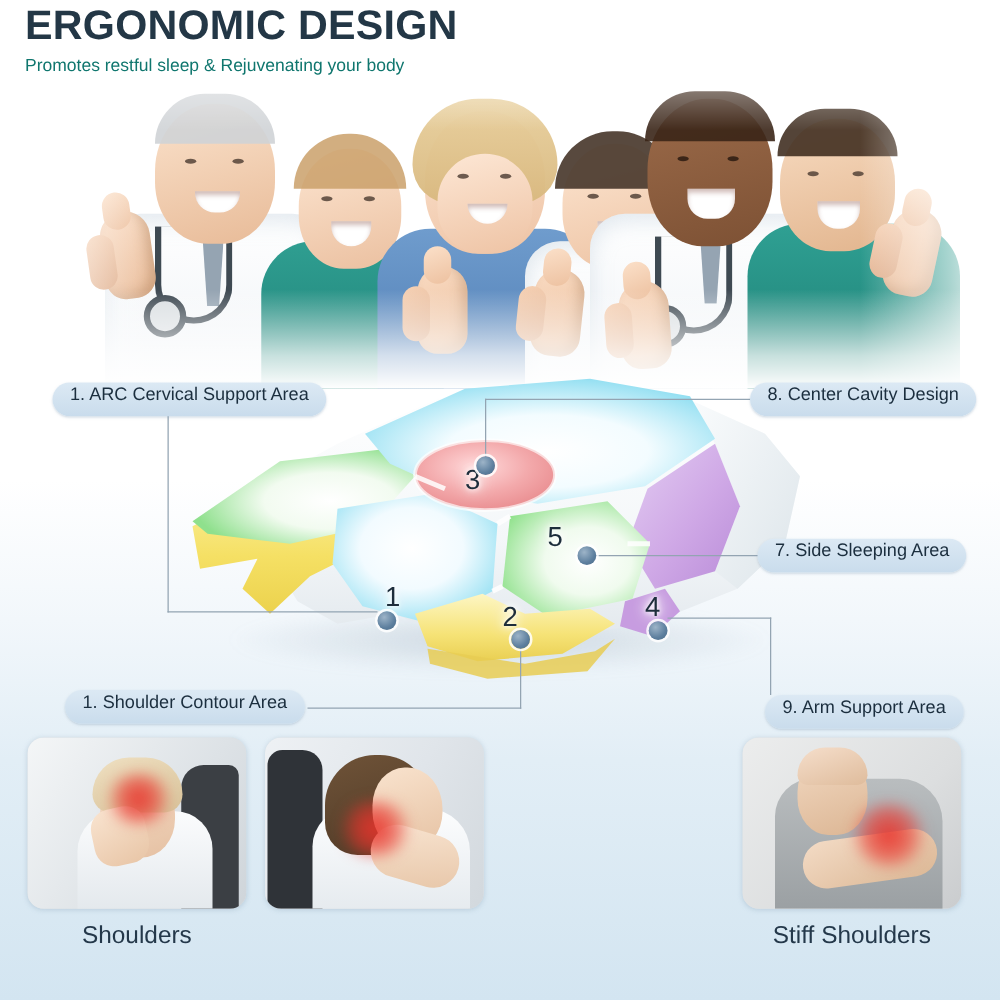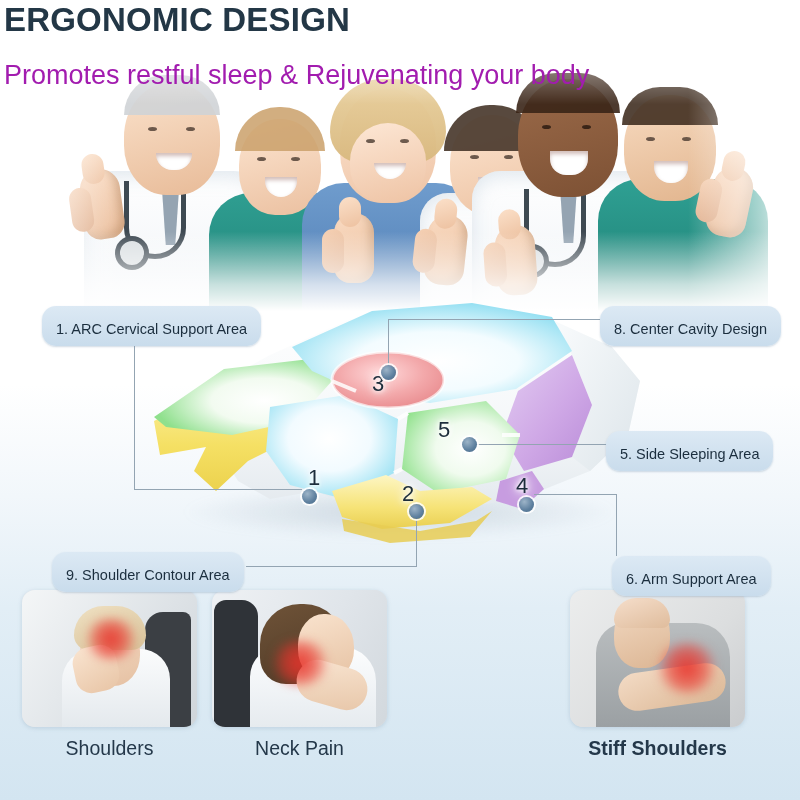--- a/index.html
+++ b/index.html
@@ -5,28 +5,28 @@
 <style>
   * { margin:0; padding:0; box-sizing:border-box; }
   html,body { width:800px; height:800px; }
   body {
     font-family:"Liberation Sans", sans-serif;
     background:linear-gradient(180deg,#ffffff 0%,#ffffff 48%,#f2f7fb 62%,#e2eef6 76%,#d3e5f1 100%);
     position:relative; overflow:hidden; color:#1d2f3f;
   }
 
   
-  .header { position:absolute; left:4px; top:2px; z-index:40; }
+  .header { position:absolute; left:20px; top:2px; z-index:40; }
   .title {
     font-size:33px; font-weight:700; letter-spacing:.2px;
     color:#233746; line-height:1.12; white-space:nowrap;
   }
   .subtitle {
-    font-size:27px; font-weight:400; color:#a21caf;
-    margin-top:21px; white-space:nowrap; line-height:1.15;
+    font-size:14px; font-weight:400; color:#0f766e;
+    margin-top:5px; white-space:nowrap; line-height:1.15;
   }
 
   
   .hero { position:absolute; left:0; top:46px; width:800px; height:265px; z-index:10; }
   .hero-fade {
     position:absolute; inset:0;
     background:
       linear-gradient(180deg,rgba(255,255,255,.97) 0%,rgba(255,255,255,.35) 9%,rgba(255,255,255,0) 22%,rgba(255,255,255,0) 70%,rgba(255,255,255,.75) 90%,#fff 100%),
       linear-gradient(90deg,#fff 0%,rgba(255,255,255,.55) 6%,rgba(255,255,255,0) 15%,rgba(255,255,255,0) 86%,rgba(255,255,255,.6) 95%,#fff 100%);
     z-index:9; pointer-events:none;
@@ -76,21 +76,21 @@
     background:radial-gradient(ellipse at 50% 50%,rgba(120,145,165,.30),rgba(120,145,165,0) 70%);
     filter:blur(5px);
   }
   svg.pillow { position:absolute; inset:0; width:100%; height:100%; overflow:visible; }
 
   
   .pill {
     position:absolute; z-index:32;
     background:linear-gradient(180deg,#dce9f4,#c9dcec);
     color:#1b2e3e; font-size:14.5px; line-height:1;
-    padding:16px 14px 9px; border-radius:14px; white-space:nowrap;
+    padding:3px 14px 9px; border-radius:14px; white-space:nowrap;
     box-shadow:0 1px 2px rgba(120,150,175,.35);
   }
   .connector { position:absolute; z-index:28; border-color:#93a4b2; border-style:solid; border-width:0; }
   .marker { position:absolute; z-index:33; }
   .dot {
     position:absolute; width:15px; height:15px; border-radius:50%;
     background:radial-gradient(circle at 36% 32%,#9db4c8,#5d7f9e 60%,#4a6b88);
     box-shadow:0 0 0 2px rgba(255,255,255,.85);
   }
   .num {
@@ -283,45 +283,45 @@
 </div>
 
 <div class="pill" style="left:42px;top:306px;">1. ARC Cervical Support Area</div>
 <div class="connector" style="left:134px;top:330px;width:1px;height:160px;border-left-width:1.5px;"></div>
 <div class="connector" style="left:134px;top:489px;width:168px;height:1px;border-top-width:1.5px;"></div>
 <div class="marker" style="left:296px;top:465px;">
   <div class="num" style="left:12px;top:0;">1</div>
   <div class="dot" style="left:6px;top:24px;"></div>
 </div>
 
-<div class="pill" style="left:52px;top:552px;">9. Shoulder Contour Area</div>
+<div class="pill" style="left:52px;top:552px;">1. Shoulder Contour Area</div>
 <div class="connector" style="left:246px;top:566px;width:171px;height:1px;border-top-width:1.5px;"></div>
 <div class="connector" style="left:416px;top:504px;width:1px;height:63px;border-left-width:1.5px;"></div>
 <div class="marker" style="left:398px;top:481px;">
   <div class="num" style="left:4px;top:0;">2</div>
   <div class="dot" style="left:11px;top:23px;"></div>
 </div>
 
 <div class="pill" style="left:600px;top:306px;">8. Center Cavity Design</div>
 <div class="connector" style="left:388px;top:319px;width:213px;height:1px;border-top-width:1.5px;"></div>
 <div class="connector" style="left:388px;top:319px;width:1px;height:48px;border-left-width:1.5px;"></div>
 <div class="marker" style="left:362px;top:360px;">
   <div class="num" style="left:10px;top:11px;">3</div>
   <div class="dot" style="left:19px;top:5px;"></div>
 </div>
 
-<div class="pill" style="left:612px;top:556px;">6. Arm Support Area</div>
+<div class="pill" style="left:612px;top:556px;">9. Arm Support Area</div>
 <div class="connector" style="left:534px;top:494px;width:83px;height:1px;border-top-width:1.5px;"></div>
 <div class="connector" style="left:616px;top:494px;width:1px;height:62px;border-left-width:1.5px;"></div>
 <div class="marker" style="left:508px;top:473px;">
   <div class="num" style="left:8px;top:0;">4</div>
   <div class="dot" style="left:11px;top:24px;"></div>
 </div>
 
-<div class="pill" style="left:606px;top:431px;">5. Side Sleeping Area</div>
+<div class="pill" style="left:606px;top:431px;">7. Side Sleeping Area</div>
 <div class="connector" style="left:470px;top:444px;width:138px;height:1px;border-top-width:1.5px;"></div>
 <div class="marker" style="left:432px;top:417px;">
   <div class="num" style="left:6px;top:0;">5</div>
   <div class="dot" style="left:30px;top:20px;"></div>
 </div>
 
 <div class="cards">
 
   <div class="card" style="left:22px;">
     <div class="thumbbox">
@@ -339,25 +339,24 @@
   <div class="card" style="left:212px;">
     <div class="thumbbox">
       <div style="position:absolute;inset:0;background:linear-gradient(120deg,#eef1f4,#e0e5ea 55%,#d2d8dd);"></div>
       <div class="figure" style="left:2px;top:10px;width:44px;height:127px;border-radius:12px 16px 0 0;background:#2f3338;"></div>
       <div class="figure" style="left:38px;bottom:0;width:126px;height:80px;border-radius:30px 34px 0 0;background:linear-gradient(180deg,#fcfdfe,#e6ebef);"></div>
       <div class="figure" style="left:48px;top:14px;width:84px;height:80px;border-radius:40px 40px 26px 26px;background:linear-gradient(160deg,#6f5338,#4e3926);"></div>
       <div class="figure" style="left:86px;top:24px;width:56px;height:66px;border-radius:46% 50% 46% 46%;background:linear-gradient(160deg,#f9e3ce,#e6c2a3);"></div>
       <div class="figure" style="left:84px;top:74px;width:72px;height:42px;border-radius:22px;background:linear-gradient(160deg,#f9e5d2,#e7c6a8);transform:rotate(16deg);"></div>
       <div class="pain-glow" style="left:56px;top:50px;width:64px;height:46px;background:radial-gradient(circle,rgba(232,52,44,.95) 0%,rgba(232,52,44,.55) 45%,rgba(232,52,44,0) 72%);"></div>
     </div>
-    <div class="cap">Neck Pain</div>
-  </div>
-
-
-  <div class="card" style="left:570px;font-weight:bold;">
+  </div>
+
+
+  <div class="card" style="left:594px;">
     <div class="thumbbox">
       <div style="position:absolute;inset:0;background:linear-gradient(135deg,#eceded,#dcdedf 60%,#caccce);"></div>
       <div class="figure" style="left:26px;bottom:0;width:134px;height:104px;border-radius:30px 34px 0 0;background:linear-gradient(180deg,#b9bdbf,#9ba0a3);"></div>
       <div class="figure" style="left:44px;top:12px;width:56px;height:66px;border-radius:48% 48% 44% 44%;background:linear-gradient(160deg,#f2d9c2,#dcb694);"></div>
       <div class="figure" style="left:44px;top:8px;width:56px;height:30px;border-radius:28px 28px 10px 10px;background:linear-gradient(160deg,#f5decb,#dfbc9c);"></div>
       <div class="figure" style="left:48px;top:78px;width:108px;height:38px;border-radius:20px;background:linear-gradient(160deg,#f3dbc5,#dcb896);transform:rotate(-8deg);"></div>
       <div class="pain-glow" style="left:84px;top:52px;width:66px;height:52px;background:radial-gradient(circle,rgba(232,52,44,.95) 0%,rgba(232,52,44,.55) 45%,rgba(232,52,44,0) 72%);"></div>
     </div>
     <div class="cap">Stiff Shoulders</div>
   </div>

